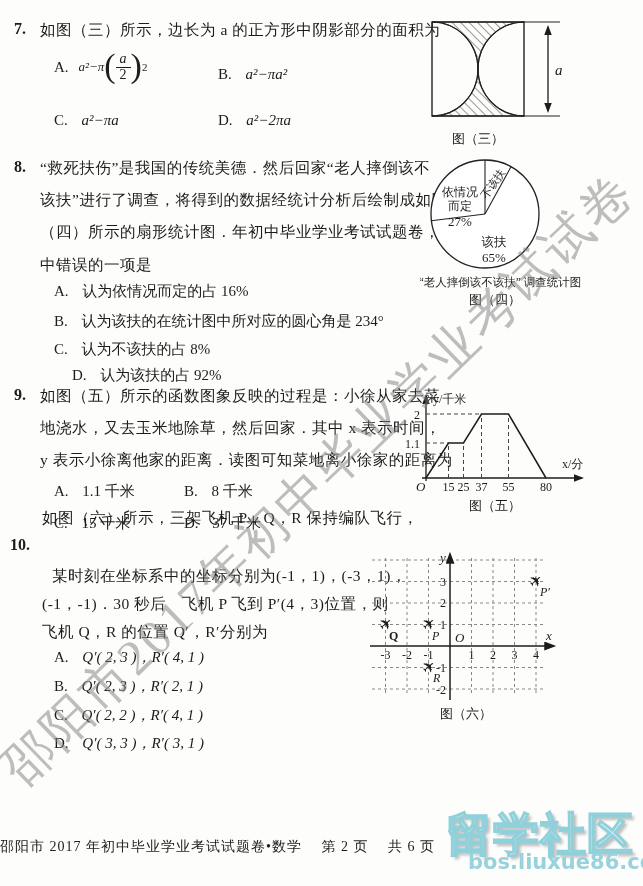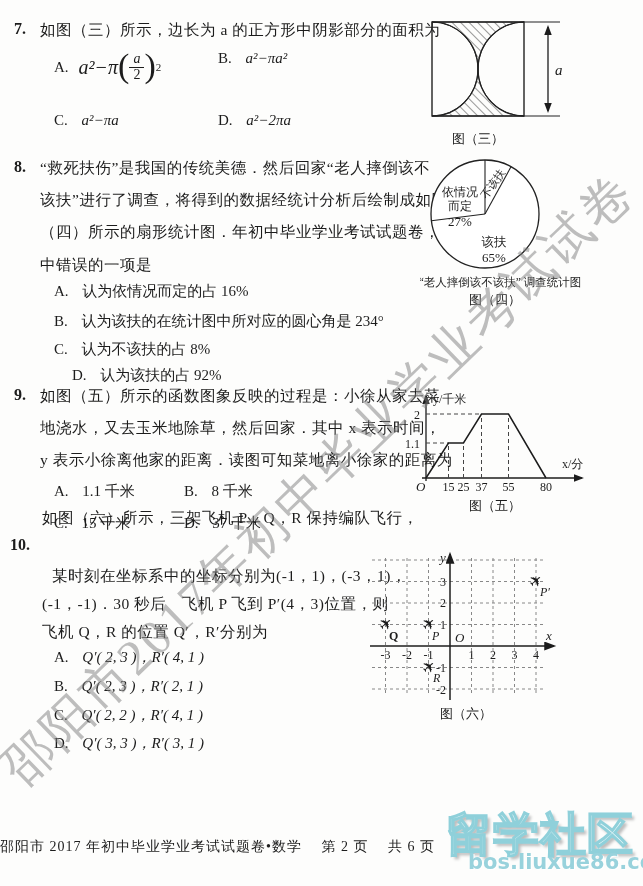--- a/index.html
+++ b/index.html
@@ -40,30 +40,30 @@
       <line x1="0" y1="0" x2="0" y2="6" stroke="#333" stroke-width="1"></line>
     </pattern>
   </defs>
 </svg>
 
 <div class="abs qnum" style="left:14px;top:20px">7.</div>
 <div class="abs qline" style="left:40px;top:20px">如图（三）所示，边长为 a 的正方形中阴影部分的面积为</div>
 
 <div class="abs optA7" style="left:54px;top:52px">
   <span class="optlab">A.</span>
-  <span class="math" style="font-size:20px">a²−π</span>
+  <span class="math" style="font-size:13px">a²−π</span>
   <span class="paren">(</span>
   <span class="frac">
     <span class="num">a</span>
     <span class="den">2</span>
   </span>
   <span class="paren">)</span>
   <span class="supsq">2</span>
 </div>
-<div class="abs optrow" style="left:218px;top:50px">
+<div class="abs optrow" style="left:218px;top:66px">
   <span class="optlab">B.</span>
   <span class="math">a²−πa²</span>
 </div>
 <div class="abs optrow" style="left:54px;top:112px">
   <span class="optlab">C.</span>
   <span class="math">a²−πa</span>
 </div>
 <div class="abs optrow" style="left:218px;top:112px">
   <span class="optlab">D.</span>
   <span class="math">a²−2πa</span>

